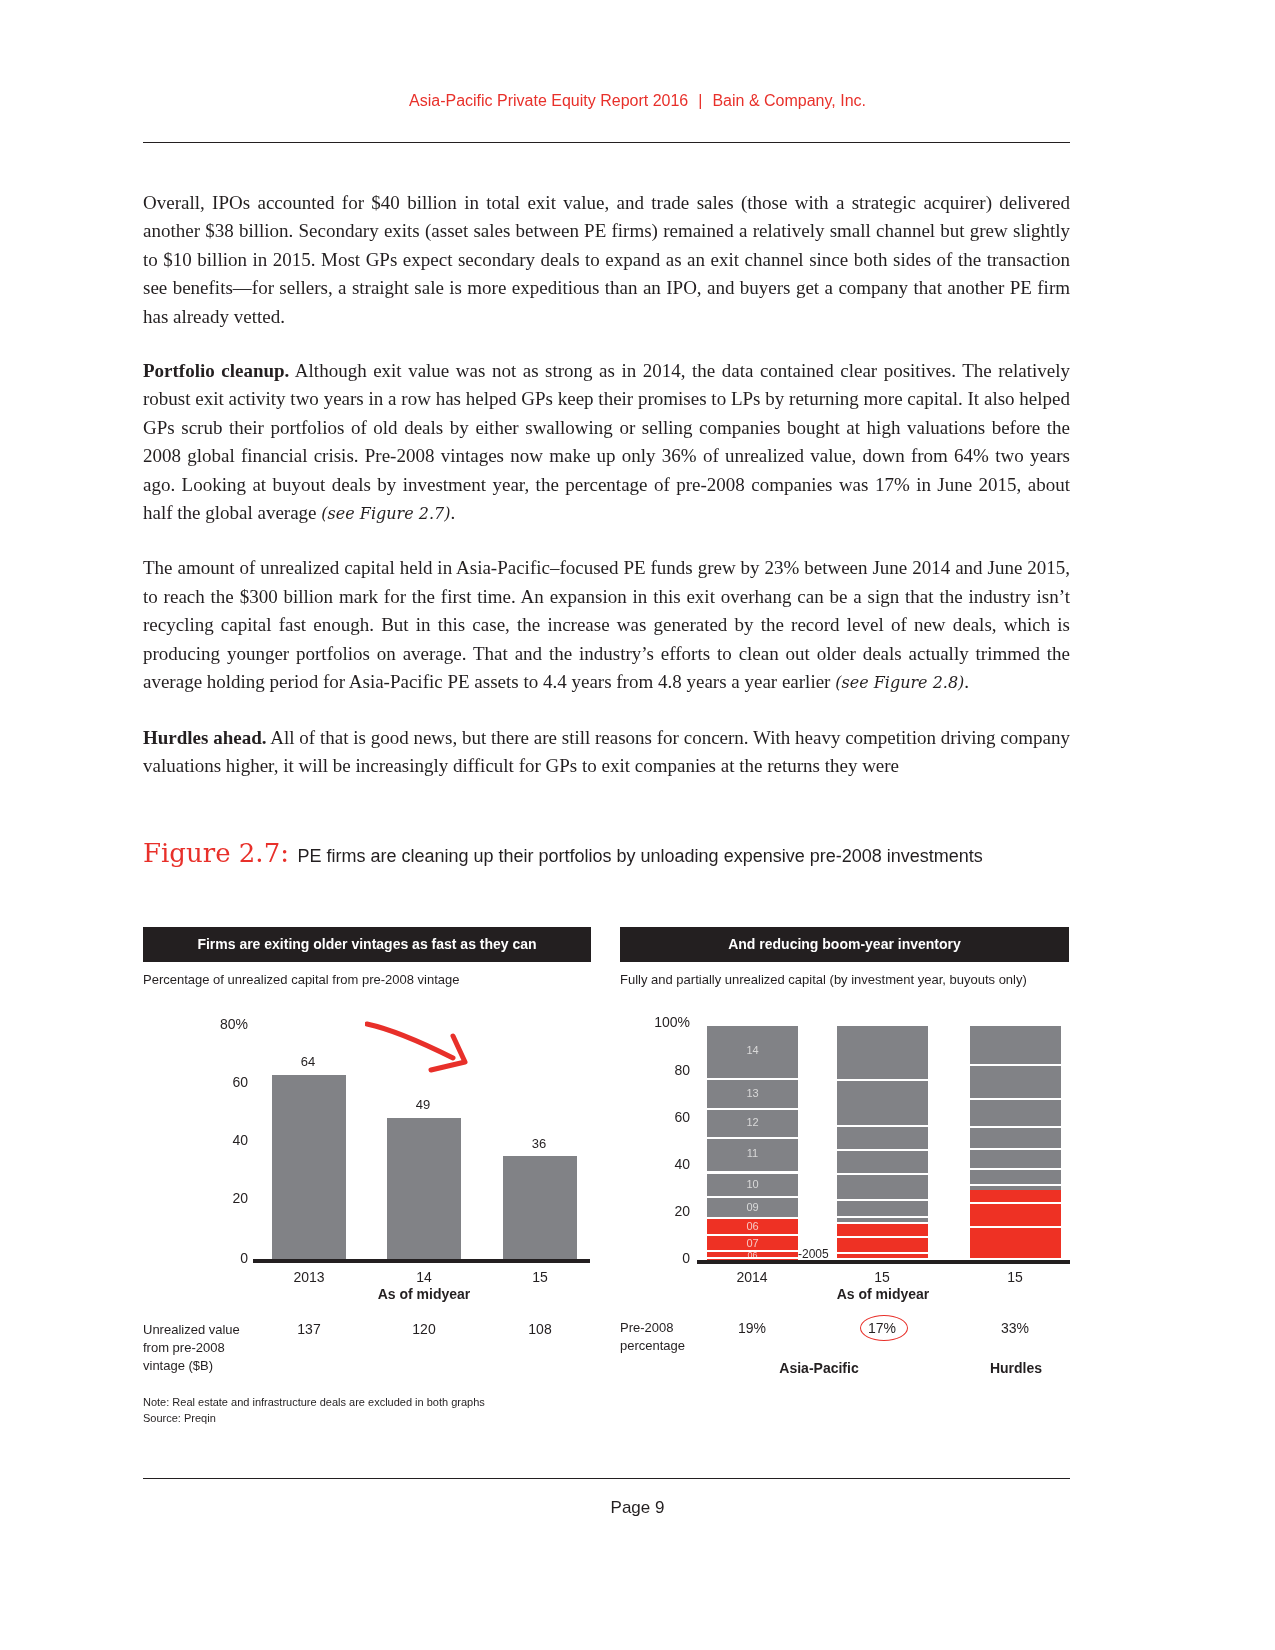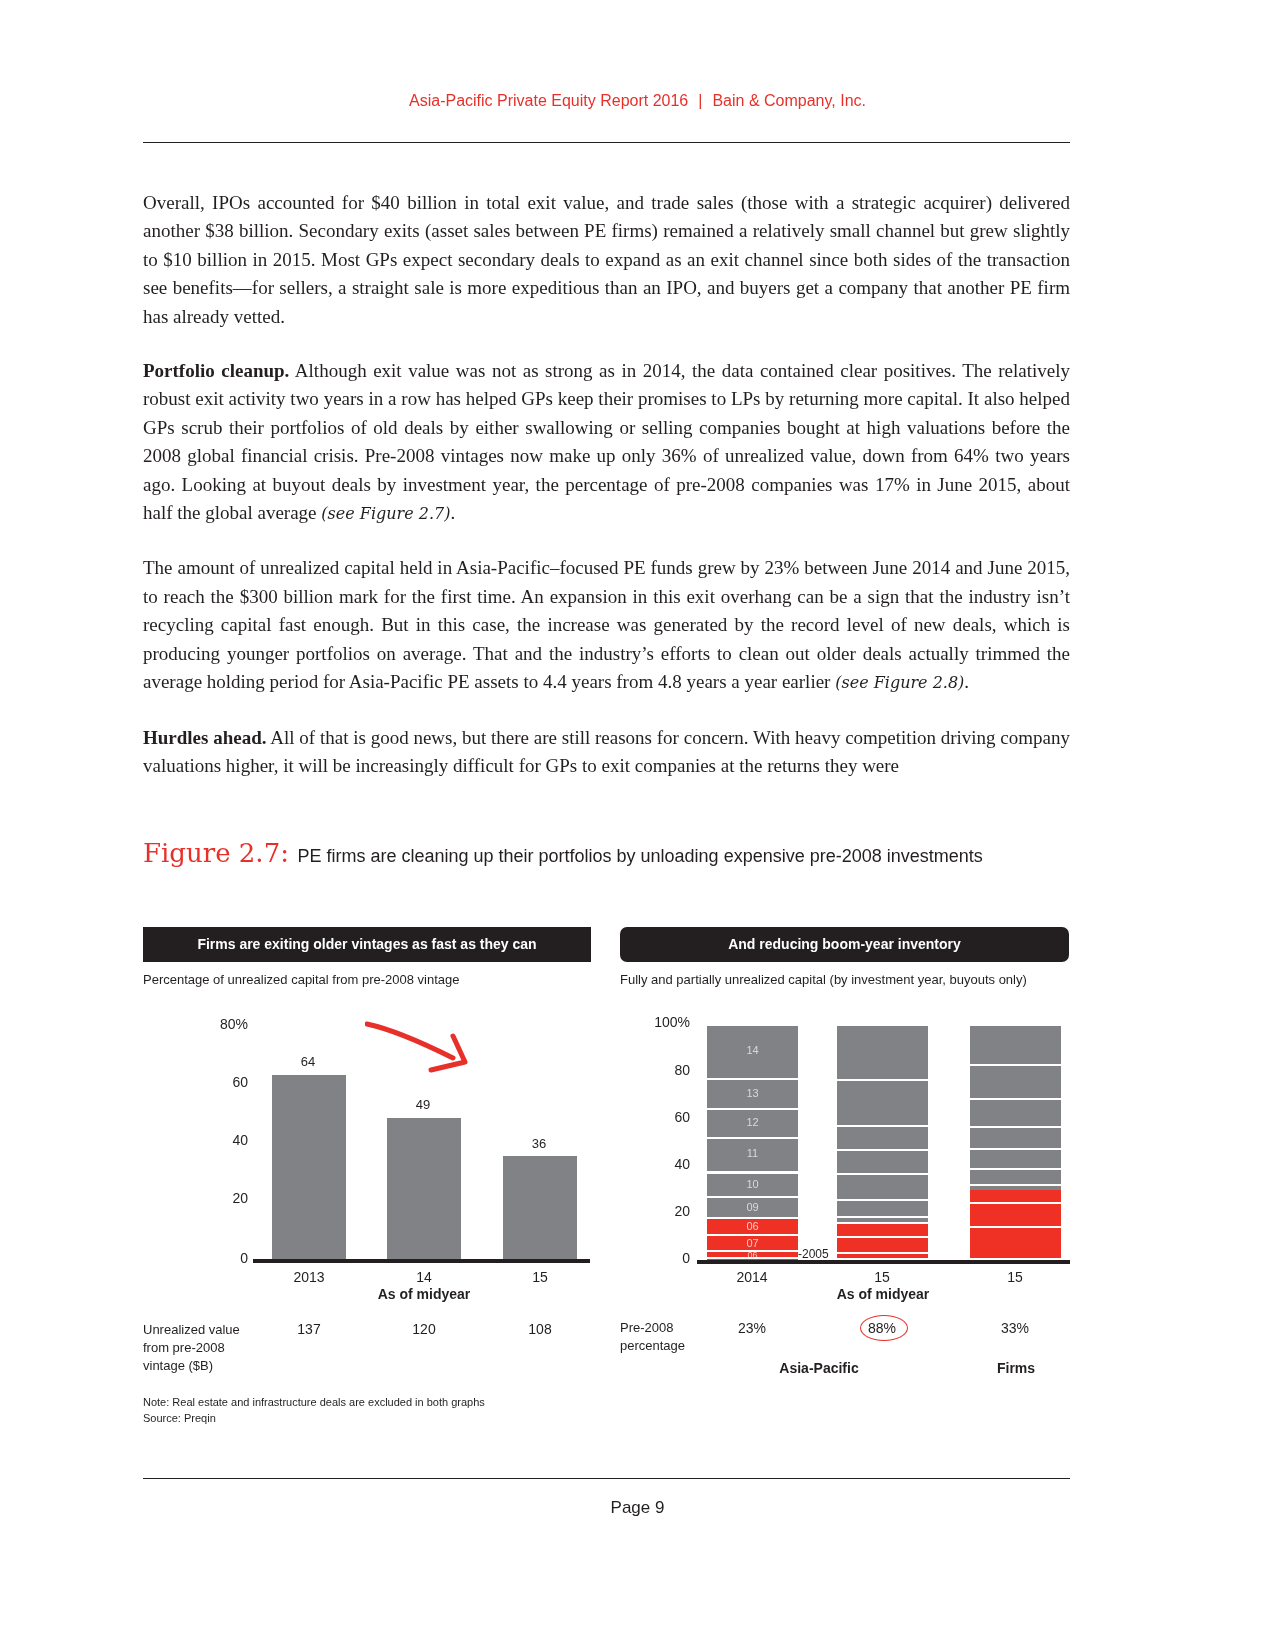--- a/index.html
+++ b/index.html
@@ -77,21 +77,21 @@
 <div class="xcat" style="left:264px; top:1269px;">2013</div>
 <div class="xcat" style="left:379px; top:1269px;">14</div>
 <div class="xcat" style="left:495px; top:1269px;">15</div>
 <div class="xtitle" style="left:324px; top:1286px;">As of midyear</div>
 
 <div class="row-label" style="left:143px; top:1321px; width:110px;">Unrealized value from pre-2008 vintage ($B)</div>
 <div class="row-val" style="left:264px; top:1321px;">137</div>
 <div class="row-val" style="left:379px; top:1321px;">120</div>
 <div class="row-val" style="left:495px; top:1321px;">108</div>
 
-<div class="panel-head" style="left:620px; width:449px;border-radius:7px;">And reducing boom-year inventory</div>
+<div class="panel-head" style="left:620px; width:449px;">And reducing boom-year inventory</div>
 <div class="panel-sub" style="left:620px;">Fully and partially unrealized capital (by investment year, buyouts only)</div>
 
 <div class="axis-label" style="left:650px; top:1014px;">100%</div>
 <div class="axis-label" style="left:650px; top:1062px;">80</div>
 <div class="axis-label" style="left:650px; top:1109px;">60</div>
 <div class="axis-label" style="left:650px; top:1156px;">40</div>
 <div class="axis-label" style="left:650px; top:1203px;">20</div>
 <div class="axis-label" style="left:650px; top:1250px;">0</div>
 
 <div class="stack" style="left:707px; top:1026px; height:236px;">
@@ -136,27 +136,27 @@
   <div class="seg red" style="top:232px; height:4px;"></div>
 </div>
 <div class="baseline" style="left:697px; top:1260px; width:373px;"></div>
 
 <div class="xcat" style="left:707px; top:1269px;">2014</div>
 <div class="xcat" style="left:837px; top:1269px;">15</div>
 <div class="xcat" style="left:970px; top:1269px;">15</div>
 <div class="xtitle" style="left:783px; top:1286px;">As of midyear</div>
 
 <div class="row-label" style="left:620px; top:1319px; width:80px;">Pre-2008 percentage</div>
-<div class="row-val" style="left:707px; top:1320px;">23%</div>
-<div class="row-val" style="left:837px; top:1320px;">88%</div>
+<div class="row-val" style="left:707px; top:1320px;">19%</div>
+<div class="row-val" style="left:837px; top:1320px;">17%</div>
 <div class="circle"></div>
 <div class="row-val" style="left:970px; top:1320px;">33%</div>
 
 <div class="xtitle" style="left:719px; top:1360px;">Asia-Pacific</div>
-<div class="xtitle" style="left:916px; top:1360px;">Firms</div>
+<div class="xtitle" style="left:916px; top:1360px;">Hurdles</div>
 
 <div class="note">
   <div>Note: Real estate and infrastructure deals are excluded in both graphs</div>
   <div>Source: Preqin</div>
 </div>
 
 <div class="rule" style="top:1478px;"></div>
 <div class="footer">Page 9</div>
 
 </body></html>

